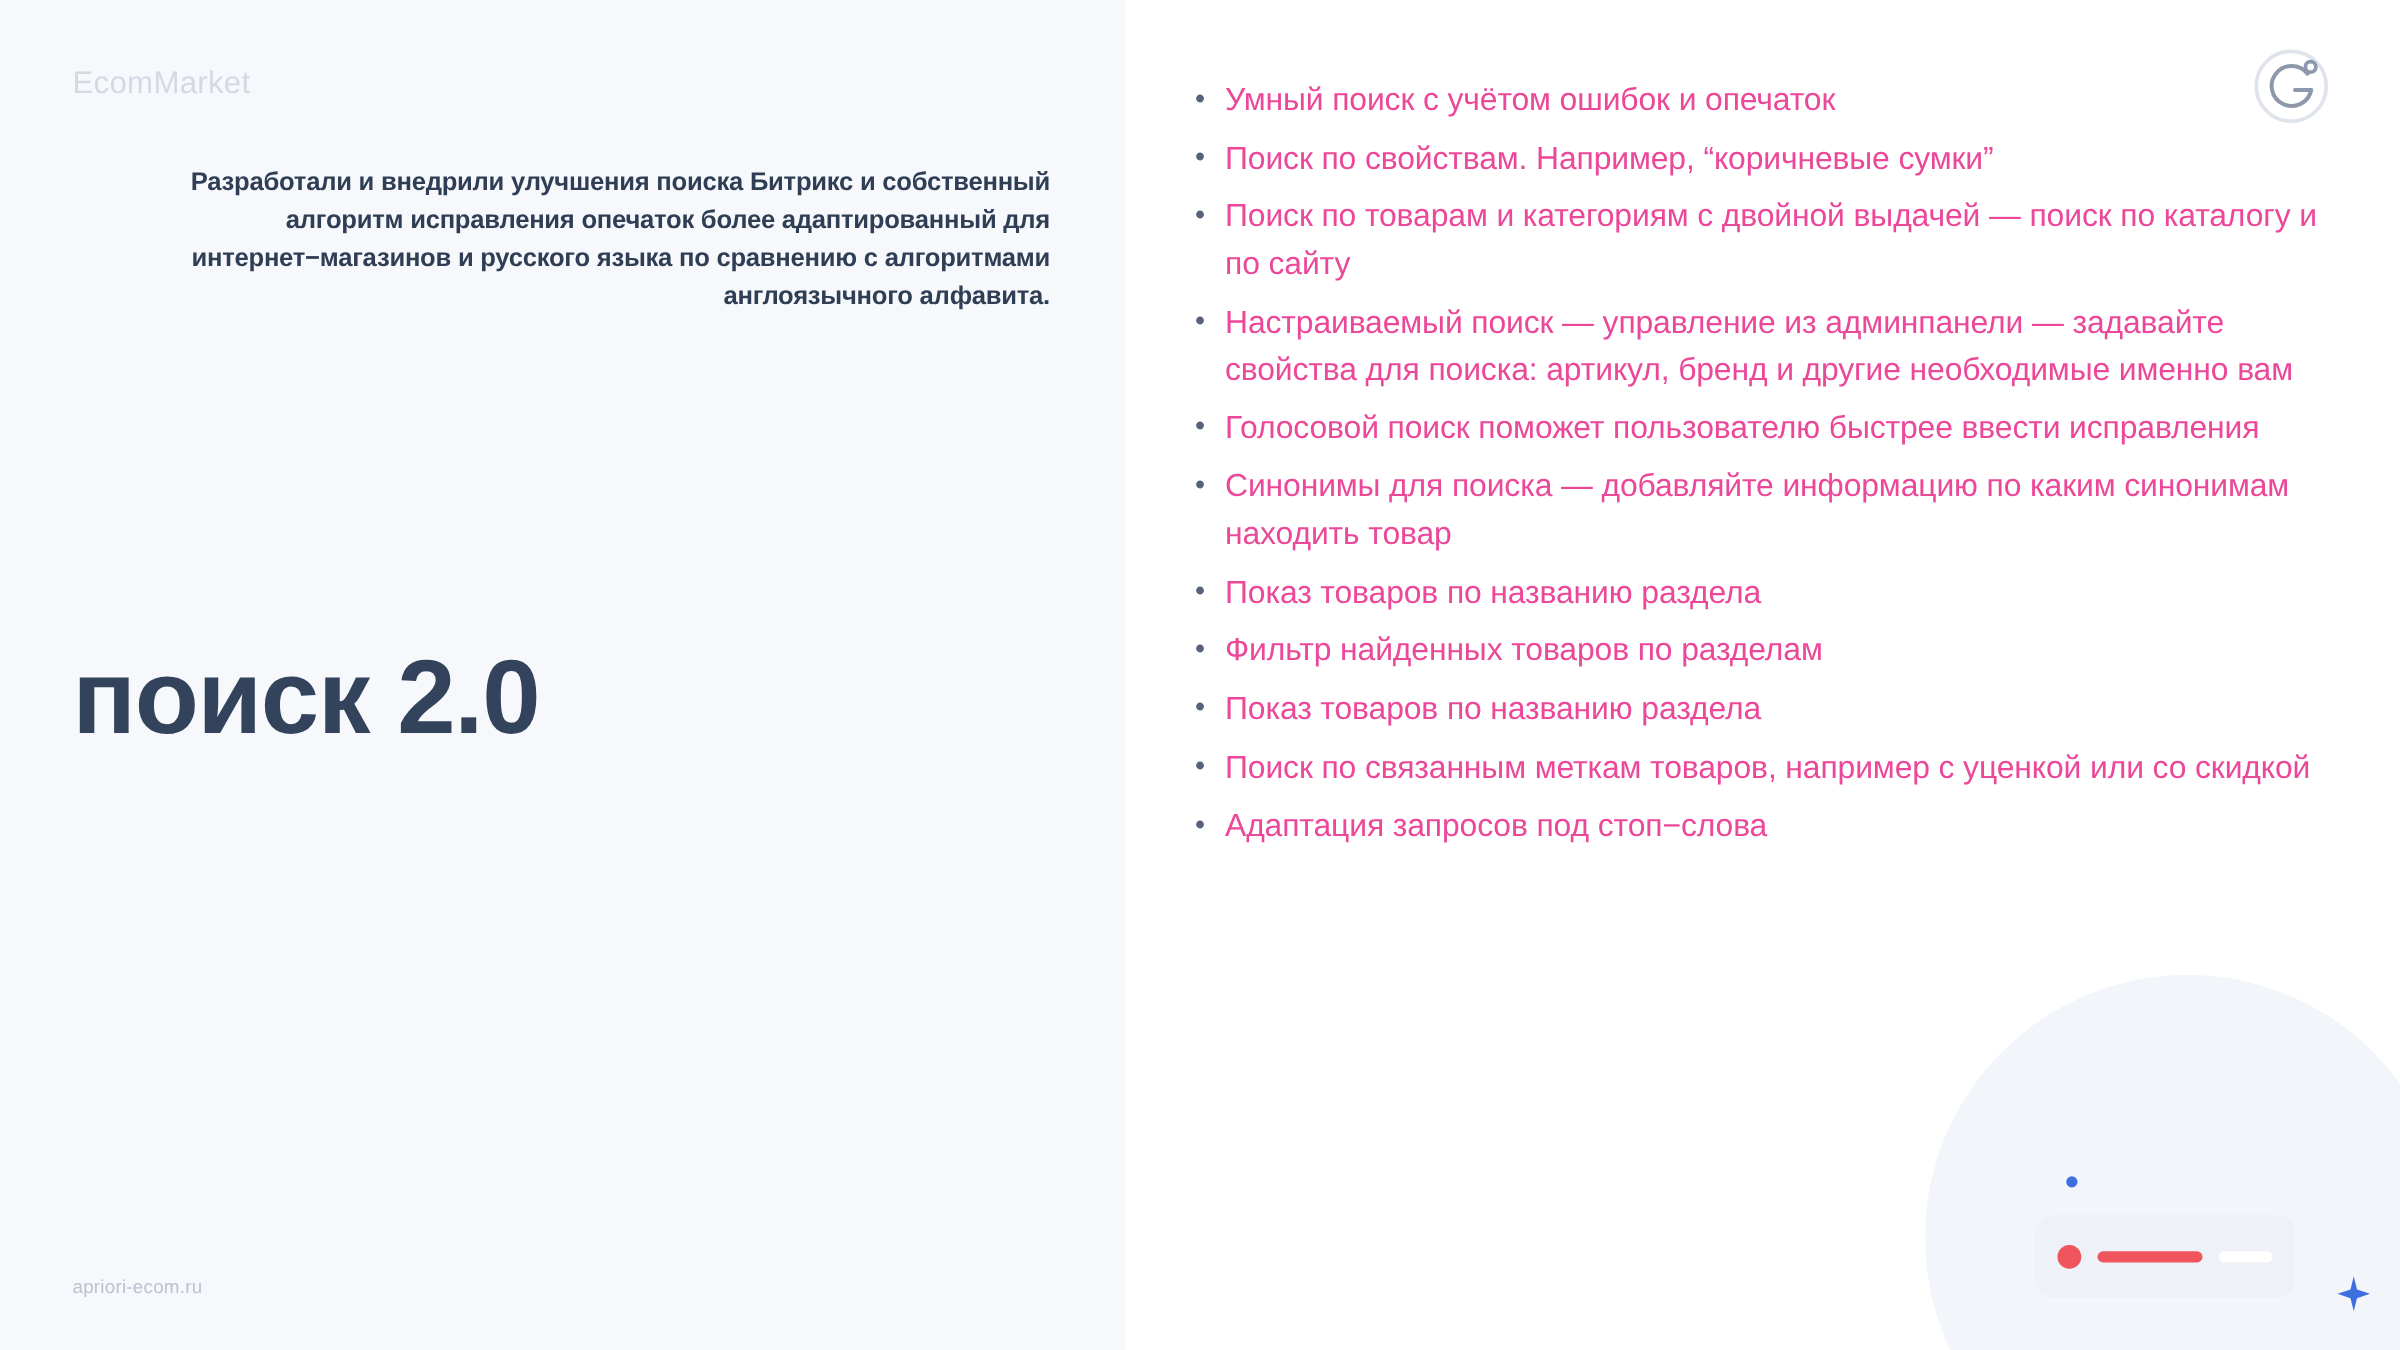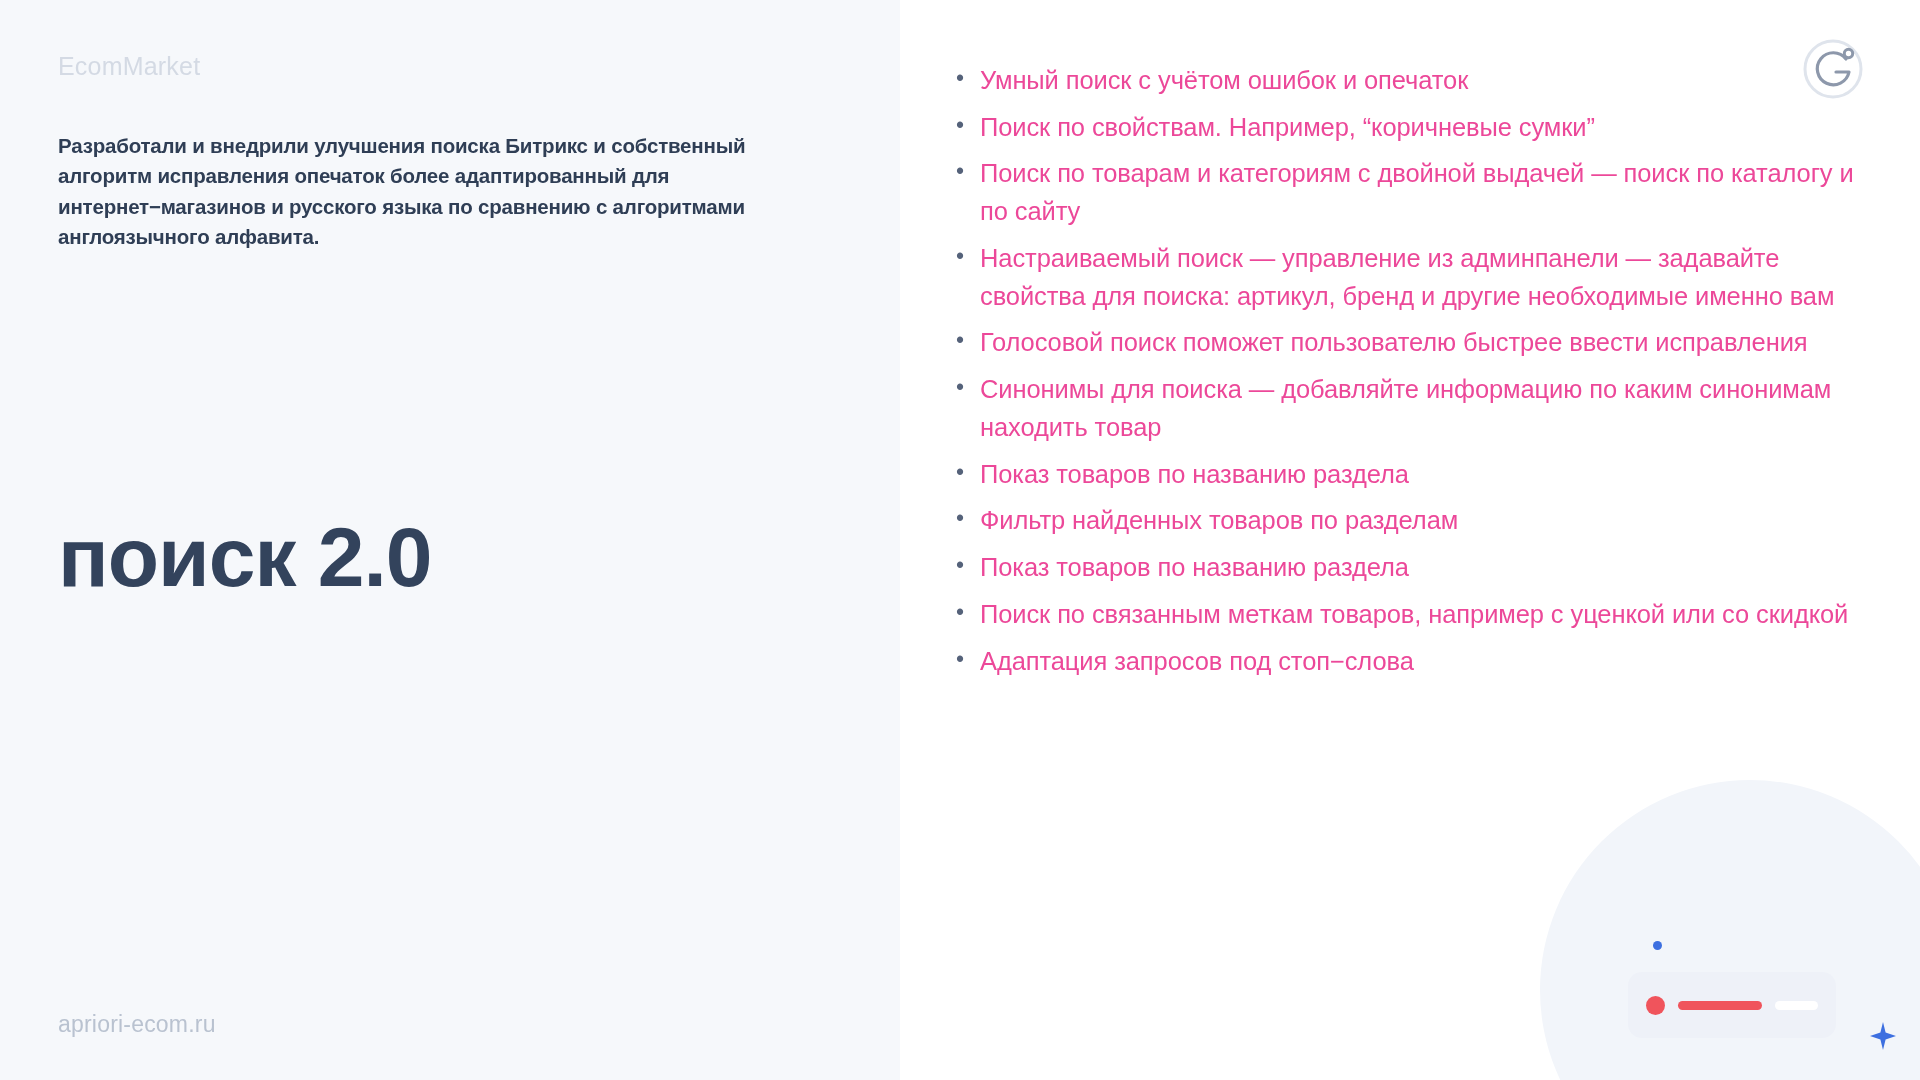--- a/index.html
+++ b/index.html
@@ -40,37 +40,38 @@
     font-weight: 400;
     margin-bottom: 50px;
   }
   .lead {
     font-size: 20.5px;
     line-height: 1.48;
     font-weight: 700;
     color: #2f3e55;
     max-width: 790px;
     letter-spacing: -0.2px;
+    text-align: right;
   }
   .headline {
     margin-top: 250px;
     font-size: 84px;
     font-weight: 700;
     line-height: 1.32;
     color: #33435c;
     letter-spacing: -1px;
   }
   .headline .line2 {
     display: block;
   }
   .footer-url {
     position: absolute;
     left: 58px;
     bottom: 42px;
-    font-size: 23px;
+    font-size: 15px;
     color: #b9c2d0;
     letter-spacing: 0.2px;
   }
 
   
   .right-panel {
     position: relative;
     flex: 1 1 auto;
     height: 1080px;
     background: #ffffff;

